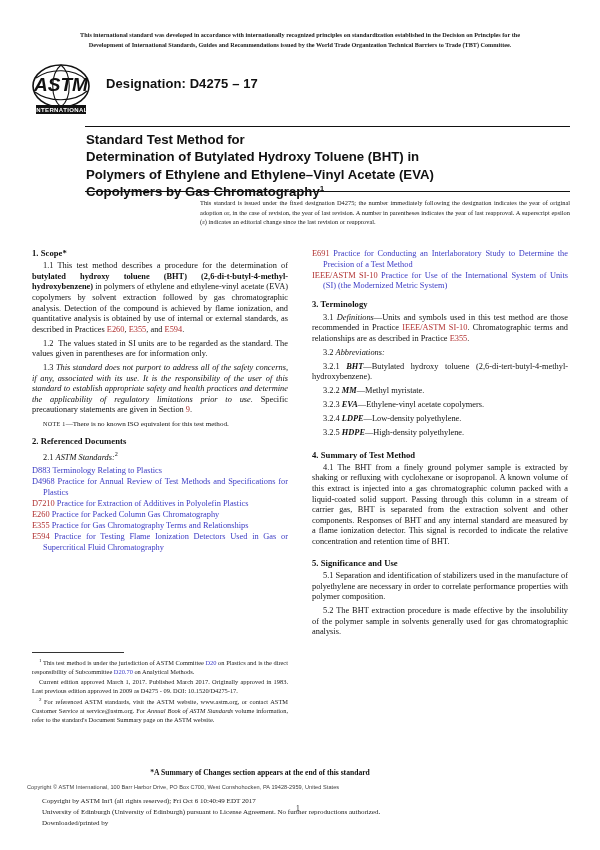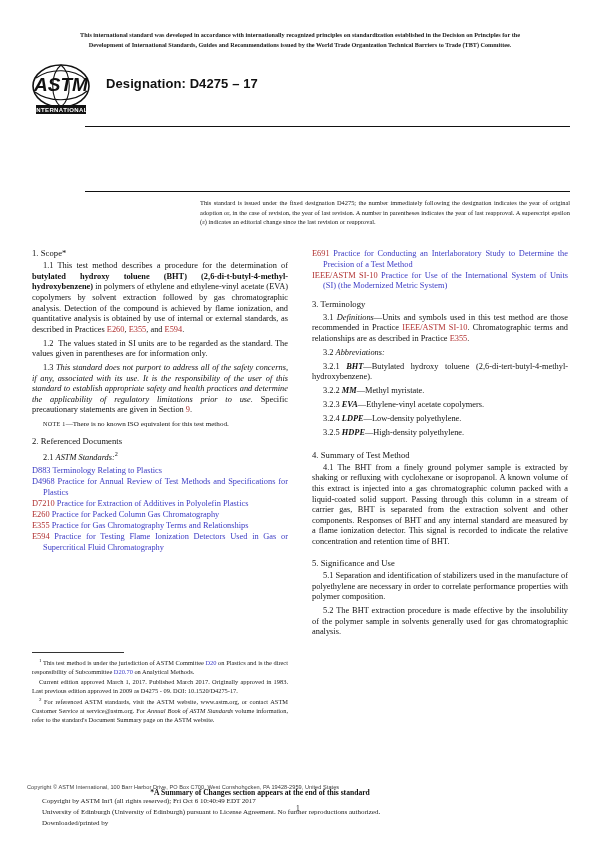--- a/index.html
+++ b/index.html
@@ -114,21 +114,21 @@
     font-size: 8.35px;
     line-height: 1.265;
     text-align: justify;
     color: #111;
   }
   .col-left  { left: 32px; }
   .col-right { left: 312px; }
 
   h2.sec {
     font-size: 8.6px;
-    font-weight: normal;
+    font-weight: bold;
     margin: 0 0 2.5px 0;
     padding: 0;
     text-align: left;
     letter-spacing: 0.05px;
   }
   .sec-gap { height: 7px; }
 
   p.para {
     margin: 0 0 3.5px 0;
     padding: 0;
@@ -194,21 +194,20 @@
   
   .summary-line {
     position: absolute;
     left: 0;
     top: 768px;
     width: 520px;
     text-align: center;
     font-size: 7.6px;
     font-weight: bold;
     color: #111;
-    margin-top: 20px;
   }
   .copyright-line {
     position: absolute;
     left: 27px;
     top: 784px;
     width: 546px;
     font-family: "Liberation Sans", sans-serif;
     font-size: 5.6px;
     color: #3c3c3c;
     letter-spacing: 0.05px;
@@ -251,20 +250,26 @@
         <text x="31" y="29" text-anchor="middle" font-family="Liberation Sans, sans-serif" font-size="19" font-weight="bold" font-style="italic" fill="#111">ASTM</text>
         <rect x="6" y="43" width="50" height="9" fill="#111"></rect>
         <text x="31" y="50" text-anchor="middle" font-family="Liberation Sans, sans-serif" font-size="6" font-weight="bold" fill="#fff" letter-spacing="0.4">INTERNATIONAL</text>
       </svg>
     </span>
     <span class="designation-text">Designation: D4275 – 17</span>
   </div>
 
   <div class="rule-top"></div>
 
+  <div class="title-block">
+    <div>Standard Test Method for</div>
+    <div>Determination of Butylated Hydroxy Toluene (BHT) in</div>
+    <div>Polymers of Ethylene and Ethylene–Vinyl Acetate (EVA)</div>
+    <div><span>Copolymers by Gas Chromatography</span><span class="sup">1</span></div>
+  </div>
 
   <div class="rule-bottom"></div>
 
   <div class="issue-note">This standard is issued under the fixed designation D4275; the number immediately following the designation indicates the year of original adoption or, in the case of revision, the year of last revision. A number in parentheses indicates the year of last reapproval. A superscript epsilon (ε) indicates an editorial change since the last revision or reapproval.</div>
 
   <div class="col col-left">
 
     <h2 class="sec">1. Scope*</h2>
 
     <p class="para"><span>1.1</span> <span>This test method describes a procedure for the determination of </span><span class="bd">butylated hydroxy toluene (BHT) (2,6-di-t-butyl-4-methyl-hydroxybenzene)</span><span> in polymers of ethylene and ethylene-vinyl acetate (EVA) copolymers by solvent extraction followed by gas chromatographic analysis. Detection of the compound is achieved by flame ionization, and quantitative analysis is obtained by use of internal or external standards, as described in Practices </span><span class="lkr">E260</span><span>, </span><span class="lkr">E355</span><span>, and </span><span class="lkr">E594</span><span>.</span></p>

